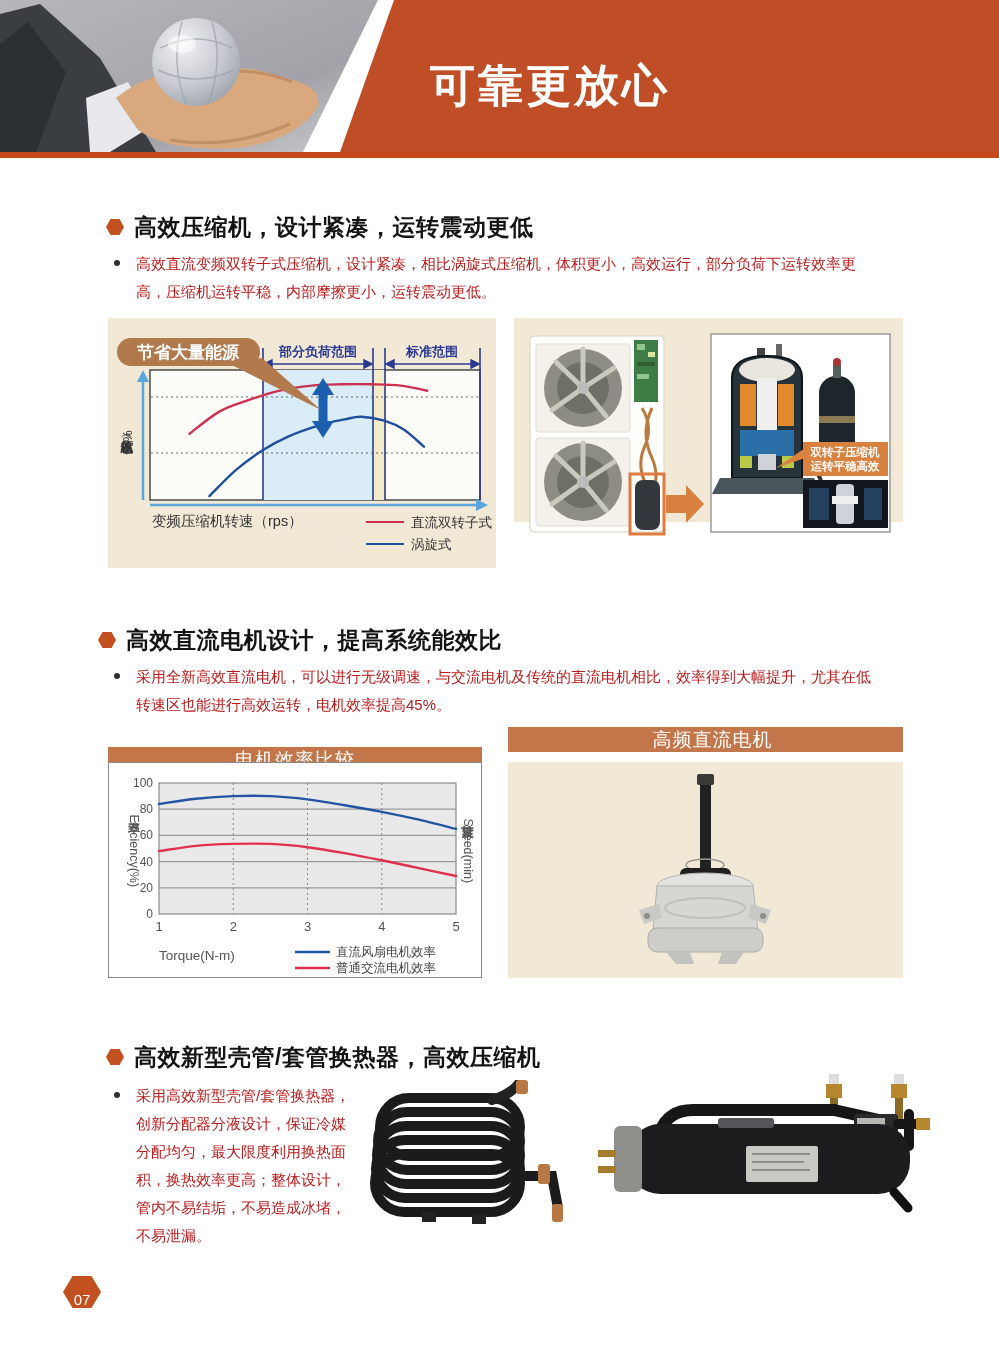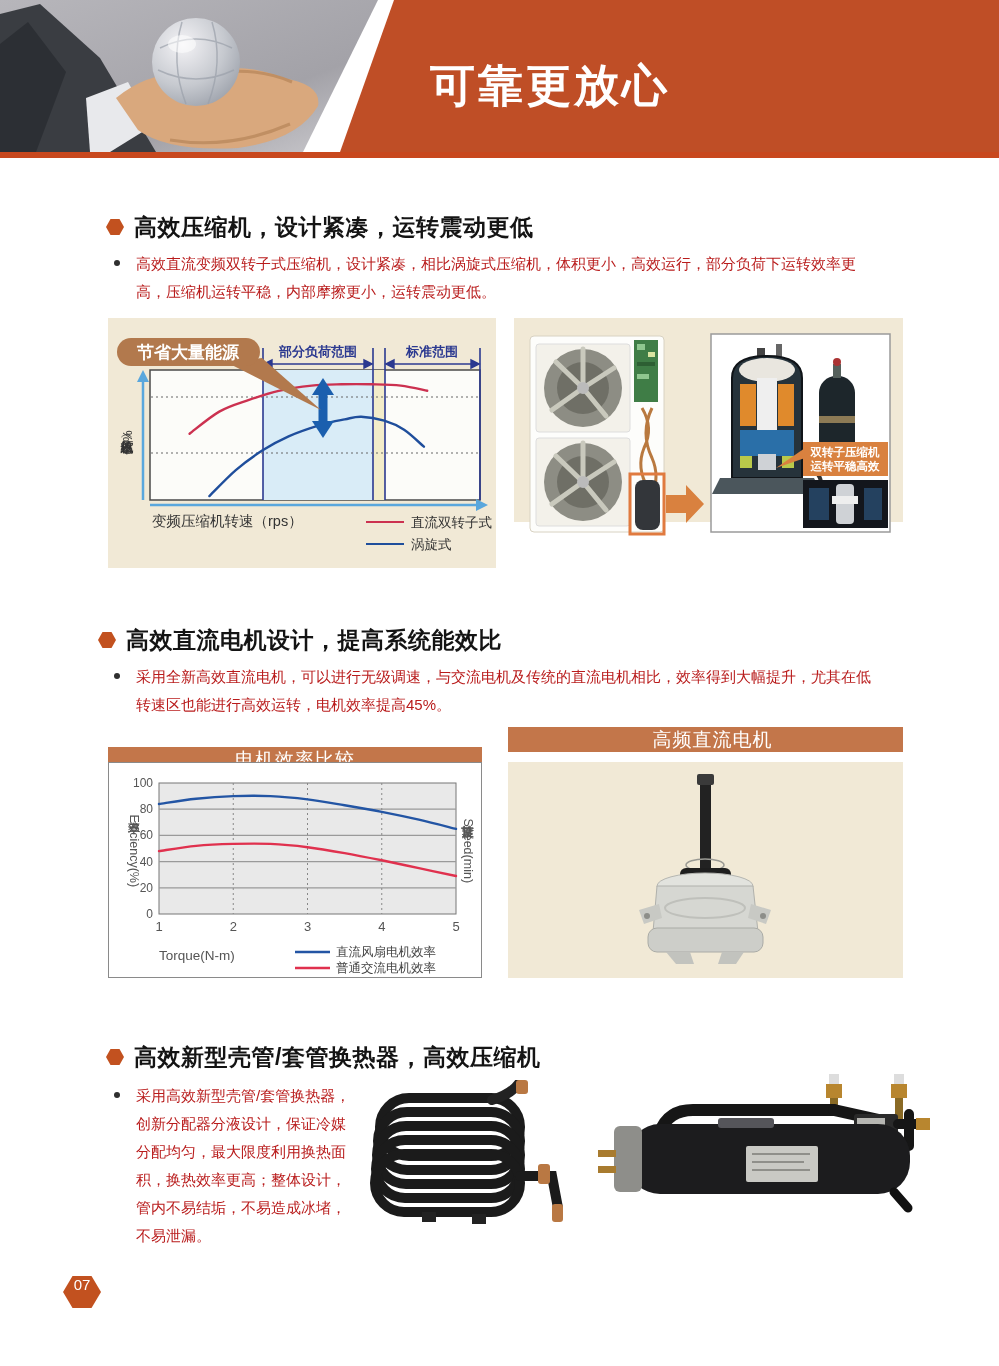--- a/index.html
+++ b/index.html
@@ -30,21 +30,21 @@
   
   .panel-beige { position:absolute; background:#f1e9d6; }
   .panel-white { position:absolute; background:#fff; border:1px solid #8a8a8a; }
   .orange-bar { position:absolute; height:25px; background:#c3764a; color:#fff;
     display:flex; align-items:center; justify-content:center; font-size:19px; letter-spacing:1px; }
   svg text { font-family:"Liberation Sans","DejaVu Sans",sans-serif; }
   .vtext { writing-mode:vertical-rl; }
   
   .page-hex { position:absolute; left:63px; top:1276px; width:38px; height:32px; background:#c2511f;
     clip-path:polygon(25% 0,75% 0,100% 50%,75% 100%,25% 100%,0 50%);
-    color:#fff; font-size:15px; display:flex; align-items:flex-start; justify-content:center; }
+    color:#fff; font-size:15px; display:flex; align-items:flex-end; justify-content:center; }
 </style>
 </head>
 <body>
 
 <div class="page">
 
   <div class="header">
     <div class="banner"></div>
     <div class="hero-stripe"></div>
     <div class="hero-photo">

